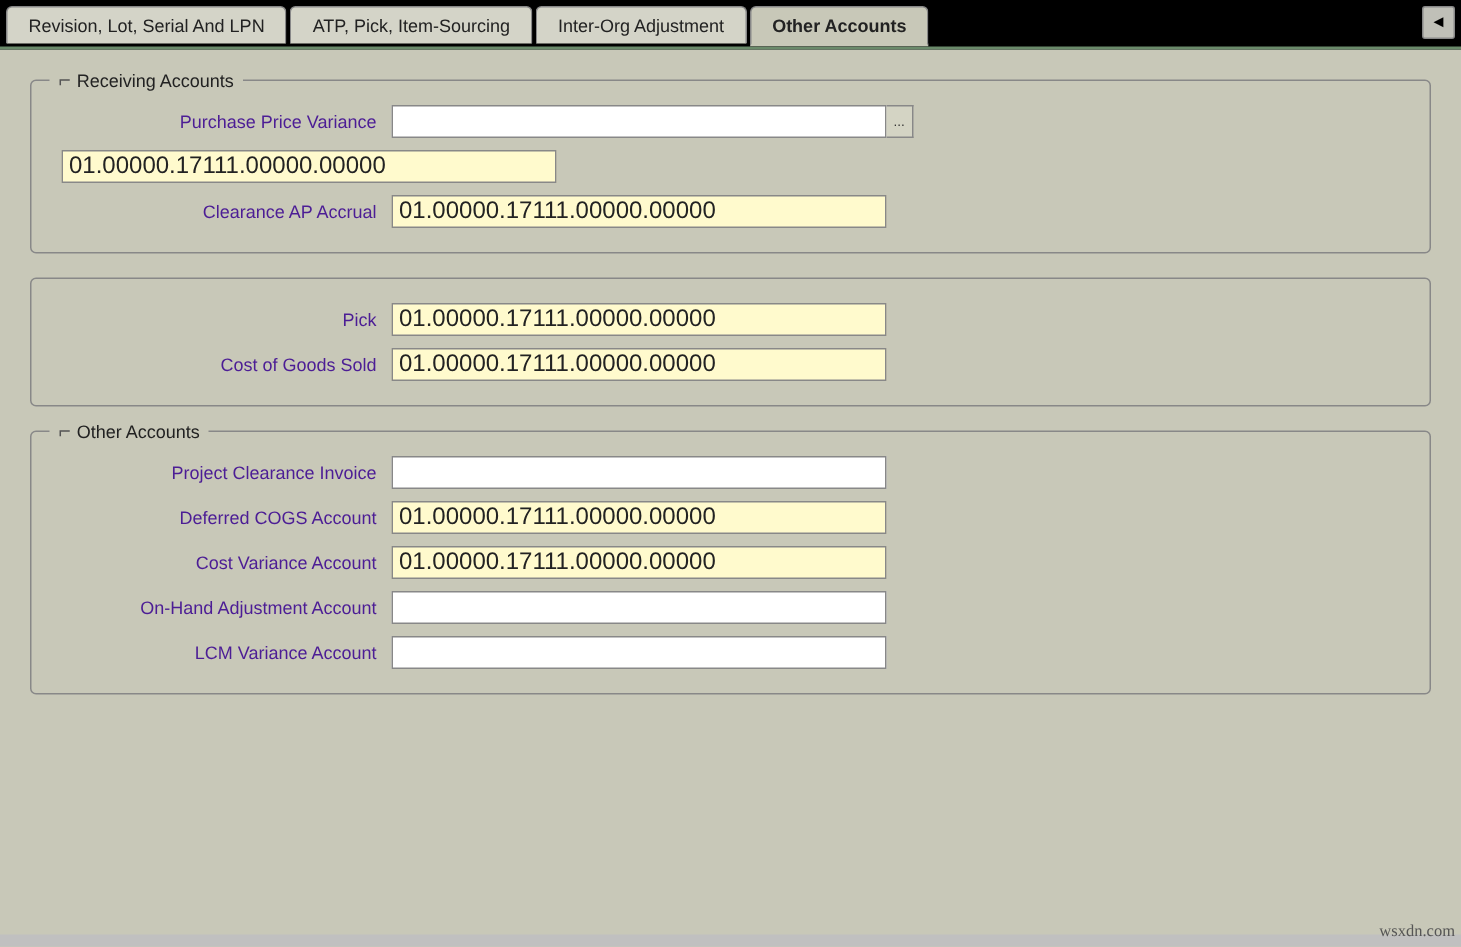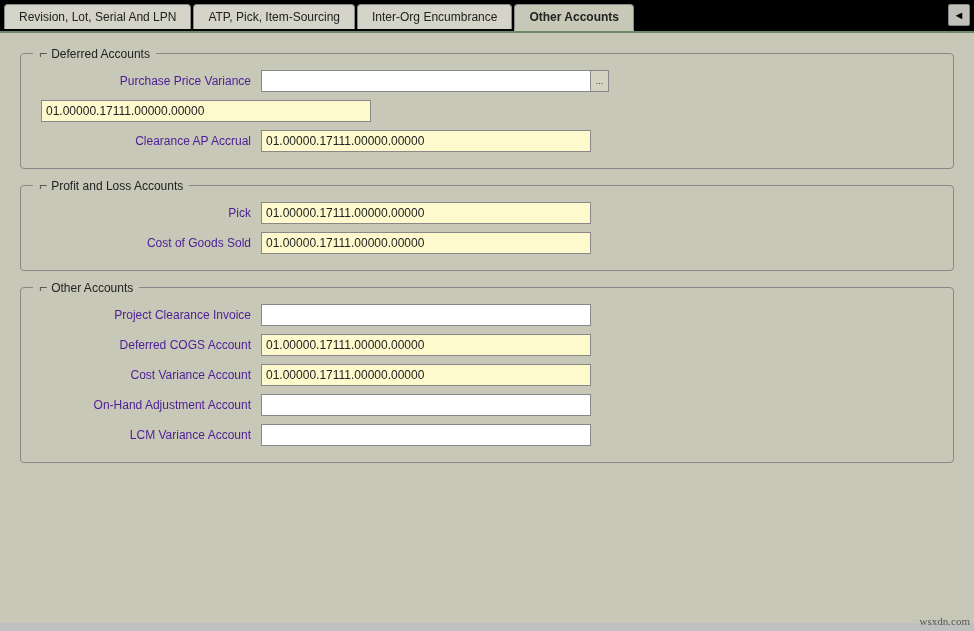--- a/index.html
+++ b/index.html
@@ -104,21 +104,21 @@
       font-size: 12px;
     }
     .field-input-wrapper {
       display: flex;
       align-items: center;
     }
     .field-input {
       width: 330px;
       height: 22px;
       border: 1px solid #888;
-      font-size: 12px;
+      font-size: 16px;
       padding: 2px 4px;
       background: #ffffff;
       color: #222;
     }
     .field-input.filled-yellow {
       background: #fffacd;
     }
     .field-input.white-filled {
       background: #ffffff;
     }
@@ -146,52 +146,51 @@
       font-family: Liberation Serif, serif;
     }
   </style>
 </head>
 <body>
 
 <div class="tab-bar">
 
   <div class="tab">Revision, Lot, Serial And LPN</div>
     <div class="tab">ATP, Pick, Item-Sourcing</div>
-    <div class="tab">Inter-Org Encumbrance</div>
+    <div class="tab">Inter-Org Adjustment</div>
     <div class="tab active">Other Accounts</div>
     <div class="tab-scroll-btn">
     <span>◄</span>
   </div>
 </div>
 
 <div class="main-content">
 
 <div class="section-group">
-      <span class="section-title">Deferred Accounts</span>
+      <span class="section-title">Receiving Accounts</span>
       <div class="form-row">
         <div class="field-label">Purchase Price Variance</div>
         <div class="field-input-wrapper">
           <input type="text" class="field-input white-filled" style="">
           <div class="browse-btn">...</div>
         </div>
       </div>
       <div class="form-row">
         <div class="field-input-wrapper">
           <input type="text" class="field-input filled-yellow" value="01.00000.17111.00000.00000" style="">
         </div>
       </div>
       <div class="form-row">
         <div class="field-label">Clearance AP Accrual</div>
         <div class="field-input-wrapper">
           <input type="text" class="field-input filled-yellow" value="01.00000.17111.00000.00000" style="">
         </div>
       </div>
     </div>
     <div class="section-group">
-      <span class="section-title">Profit and Loss Accounts</span>
       <div class="form-row">
         <div class="field-label">Pick</div>
         <div class="field-input-wrapper">
           <input type="text" class="field-input filled-yellow" value="01.00000.17111.00000.00000" style="">
         </div>
       </div>
       <div class="form-row">
         <div class="field-label">Cost of Goods Sold</div>
         <div class="field-input-wrapper">
           <input type="text" class="field-input filled-yellow" value="01.00000.17111.00000.00000" style="">

